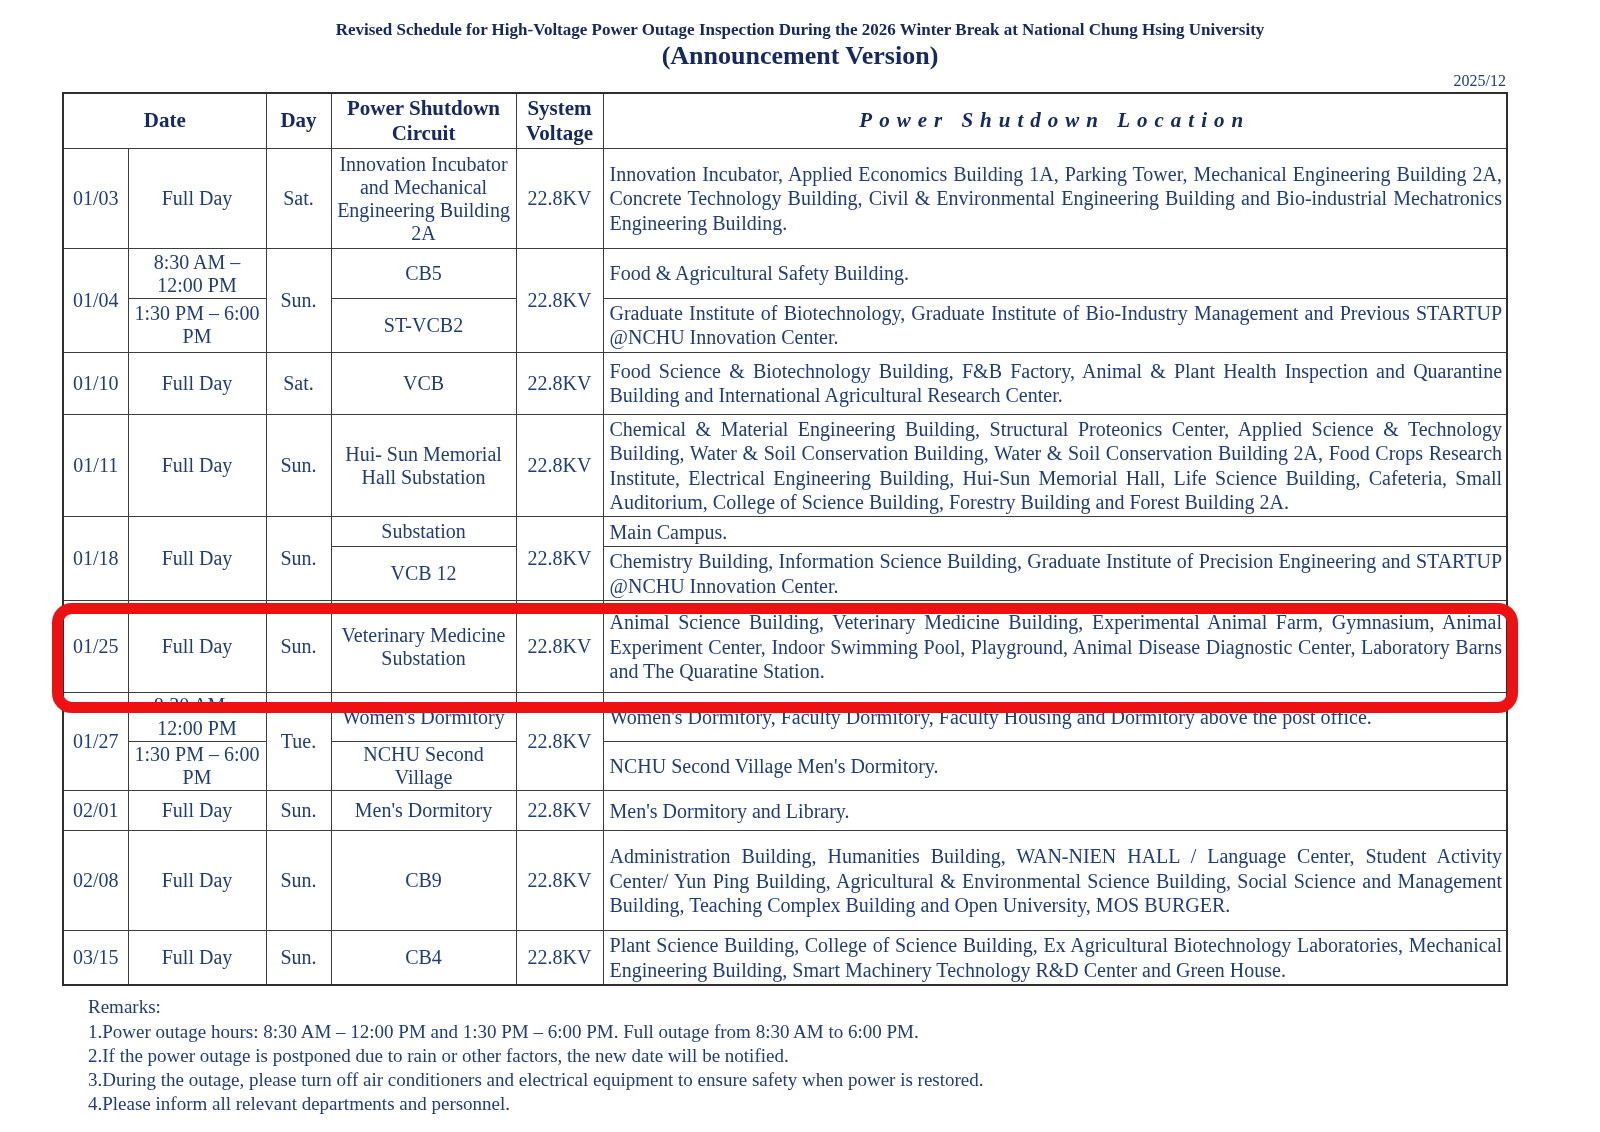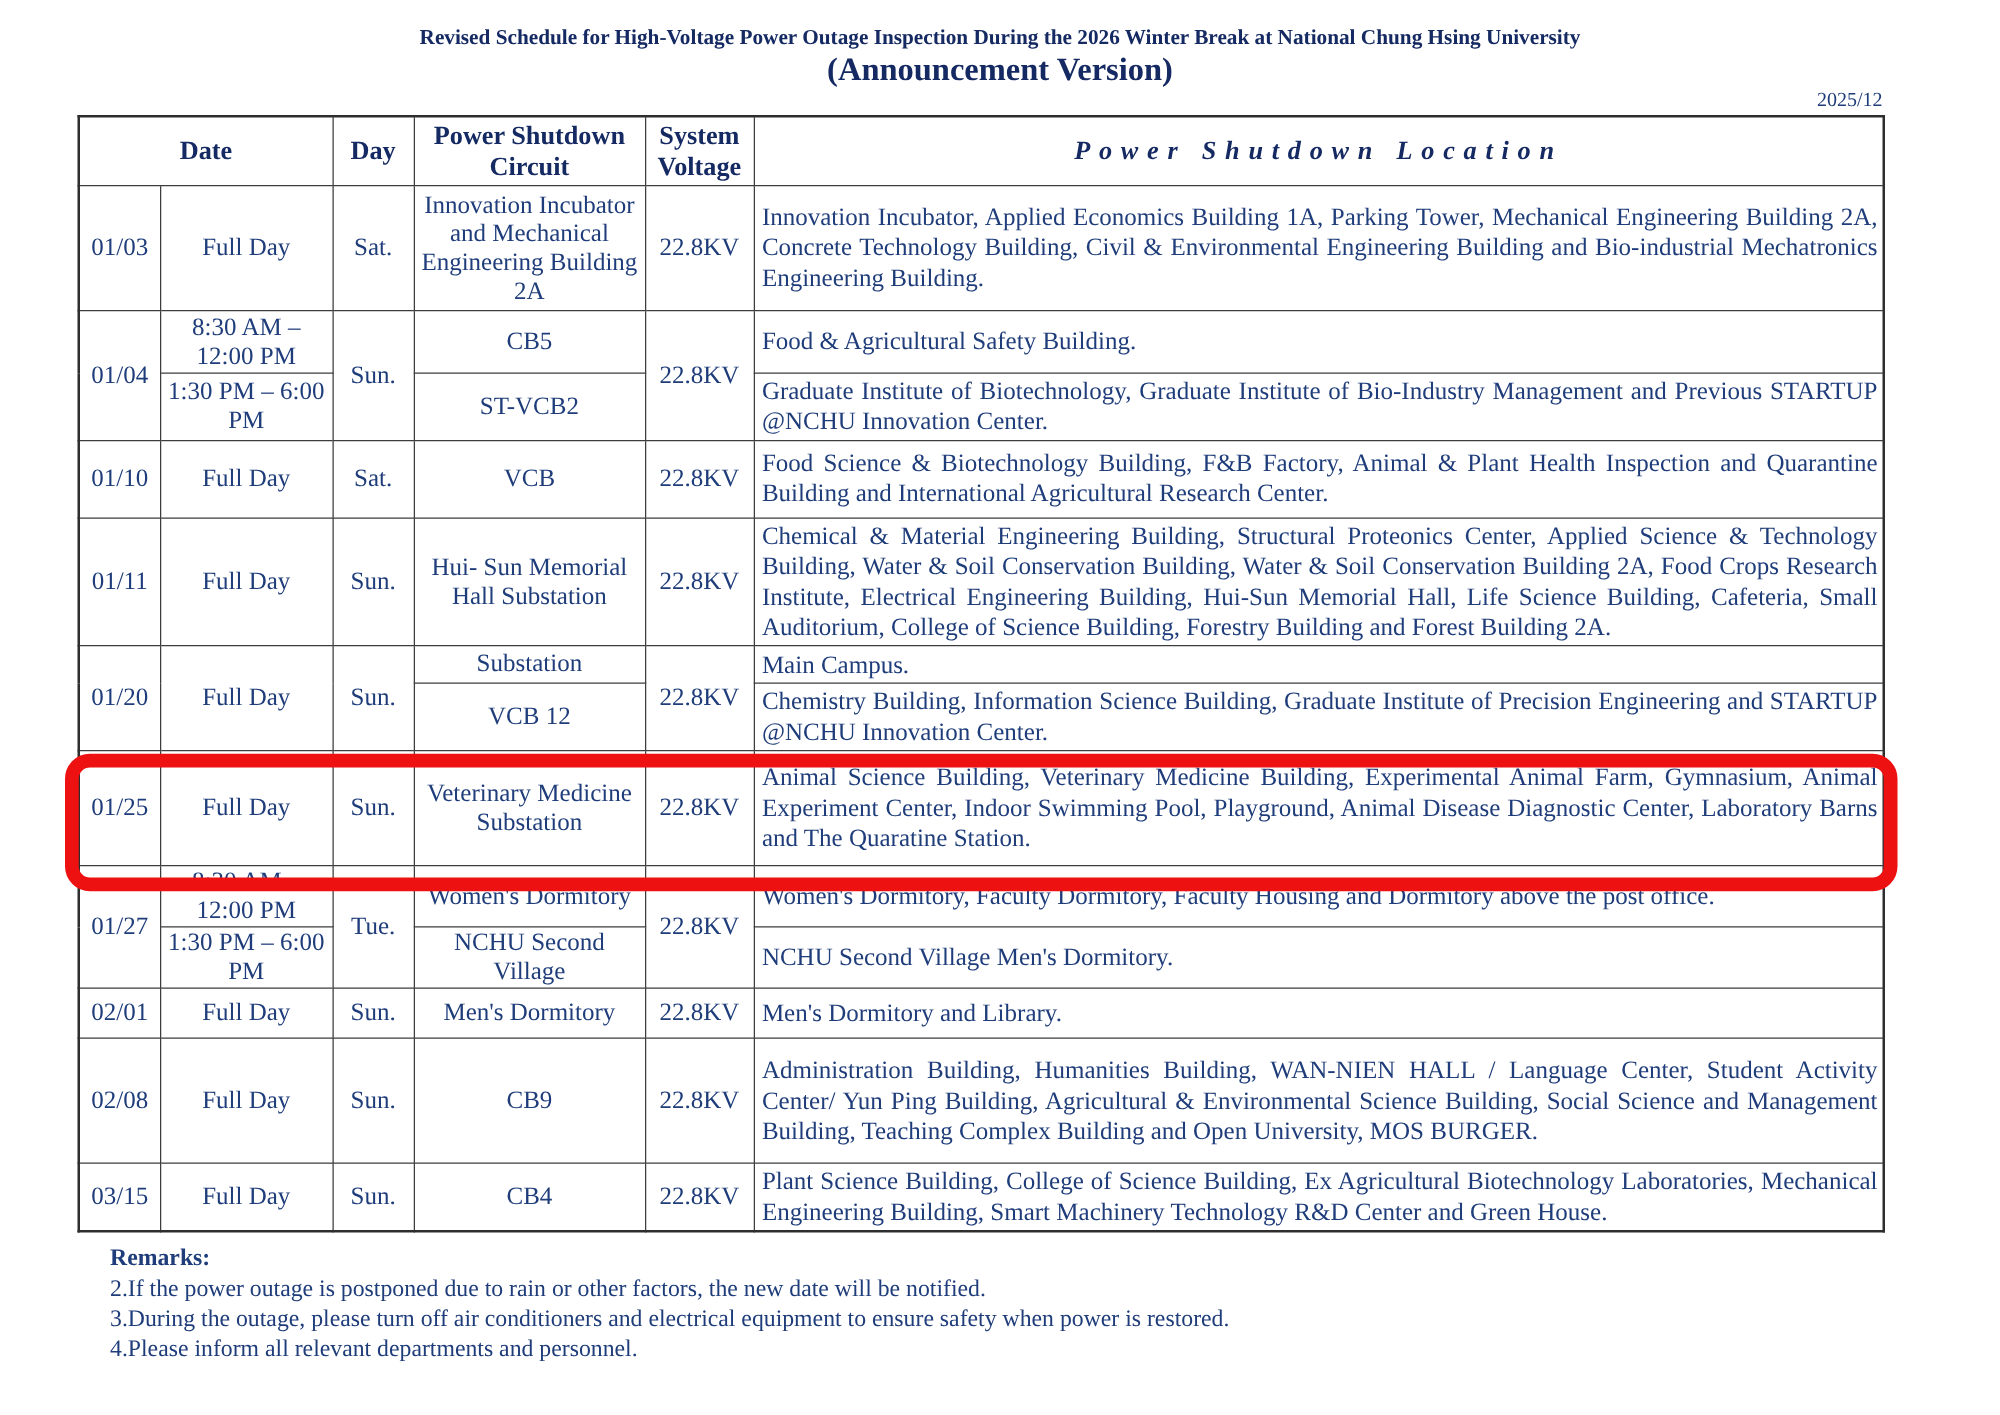--- a/index.html
+++ b/index.html
@@ -22,21 +22,21 @@
   .sched th { font-size:21px; font-weight:bold; color:#152a62; text-align:center; vertical-align:middle; padding:2px; }
   .sched td { font-size:20px; text-align:center; vertical-align:middle; padding:1px 3px; color:#1f3d7a; }
   .sched td.loc { text-align:justify; padding:2px 4px 2px 6px; line-height:1.22; }
   th.loc-head { letter-spacing:7px;font-style:italic; }
 
   tr.h56{height:56px} tr.h100{height:100px} tr.h50{height:50px} tr.h62{height:62px}
   tr.h97{height:97px} tr.h30{height:30px} tr.h46{height:46px} tr.h92{height:92px}
   tr.h40{height:40px} tr.h49{height:49px}
 
   .remarks { margin:10px 0 0 88px; font-size:19px; color:#1f3d7a; }
-  .remarks-label { font-weight:bold; margin-bottom:2px; }
+  .remarks-label { font-weight:normal; margin-bottom:2px; }
   .remark-item { line-height:24px; }
 
   .hl-box {
     position:absolute; box-sizing:border-box; z-index:6;
     border:11px solid #ee1111; border-radius:20px;
     background:transparent; pointer-events:none;
   }
 </style>
 </head>
 <body>
@@ -100,21 +100,21 @@
     <tr class="h97">
       <td>01/11</td>
       <td>Full Day</td>
       <td>Sun.</td>
       <td>Hui- Sun Memorial Hall Substation</td>
       <td>22.8KV</td>
       <td class="loc">Chemical &amp; Material Engineering Building, Structural Proteonics Center, Applied Science &amp; Technology Building, Water &amp; Soil Conservation Building, Water &amp; Soil Conservation Building 2A, Food Crops Research Institute, Electrical Engineering Building, Hui-Sun Memorial Hall, Life Science Building, Cafeteria, Small Auditorium, College of Science Building, Forestry Building and Forest Building 2A.</td>
     </tr>
 
     <tr class="h30">
-      <td rowspan="2">01/20</td>
+      <td rowspan="2">01/18</td>
       <td rowspan="2">Full Day</td>
       <td rowspan="2">Sun.</td>
       <td>Substation</td>
       <td rowspan="2">22.8KV</td>
       <td class="loc">Main Campus.</td>
     </tr>
     <tr class="h46">
       <td>VCB 12</td>
       <td class="loc">Chemistry Building, Information Science Building, Graduate Institute of Precision Engineering and STARTUP @NCHU Innovation Center.</td>
     </tr>
@@ -166,18 +166,19 @@
       <td>Sun.</td>
       <td>CB4</td>
       <td>22.8KV</td>
       <td class="loc">Plant Science Building, College of Science Building, Ex Agricultural Biotechnology Laboratories, Mechanical Engineering Building, Smart Machinery Technology R&amp;D Center and Green House.</td>
     </tr>
   </tbody>
 </table>
 
 <div class="remarks">
   <div class="remarks-label">Remarks:</div>
+  <div class="remark-item">1.Power outage hours: 8:30 AM – 12:00 PM and 1:30 PM – 6:00 PM. Full outage from 8:30 AM to 6:00 PM.</div>
   <div class="remark-item">2.If the power outage is postponed due to rain or other factors, the new date will be notified.</div>
   <div class="remark-item">3.During the outage, please turn off air conditioners and electrical equipment to ensure safety when power is restored.</div>
   <div class="remark-item">4.Please inform all relevant departments and personnel.</div>
 </div>
 
 <div class="hl-box" style="border-color: rgb(238, 17, 17); left: 52px; top: 602.5px; width: 1466.02px; height: 110px;"></div>
 
 </body></html>

